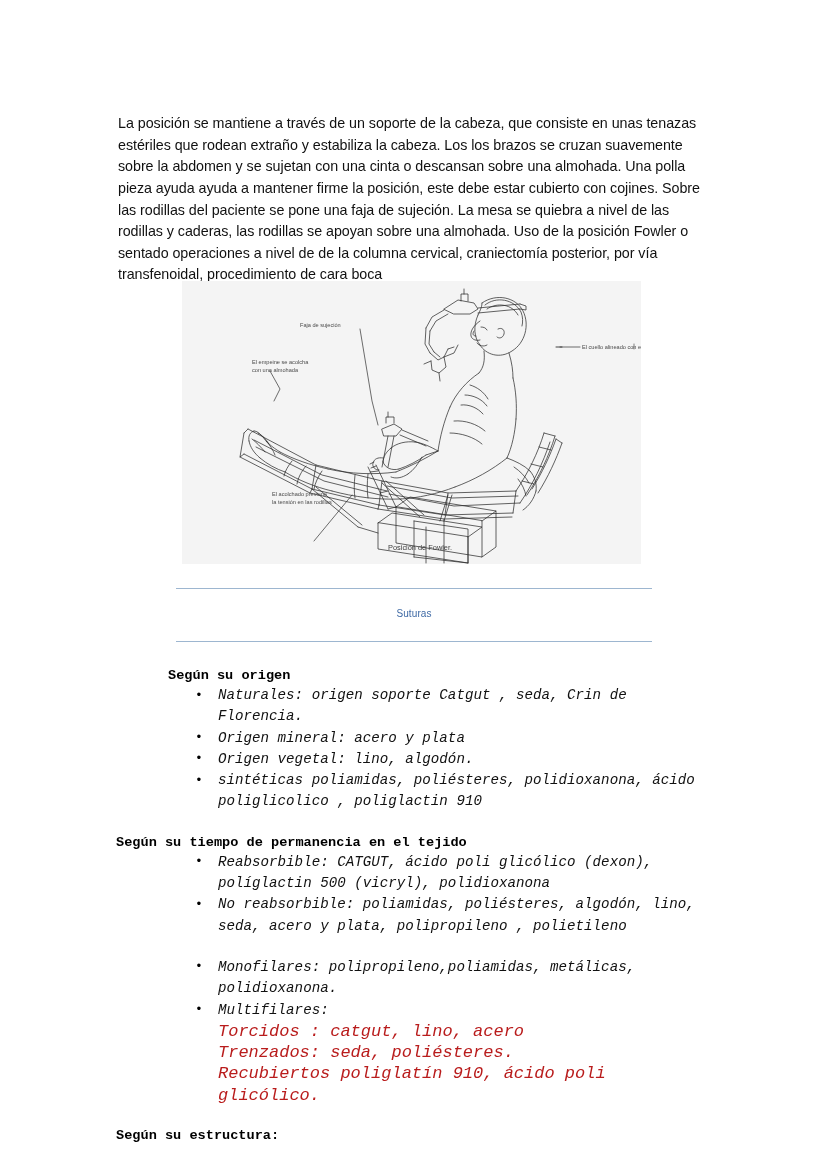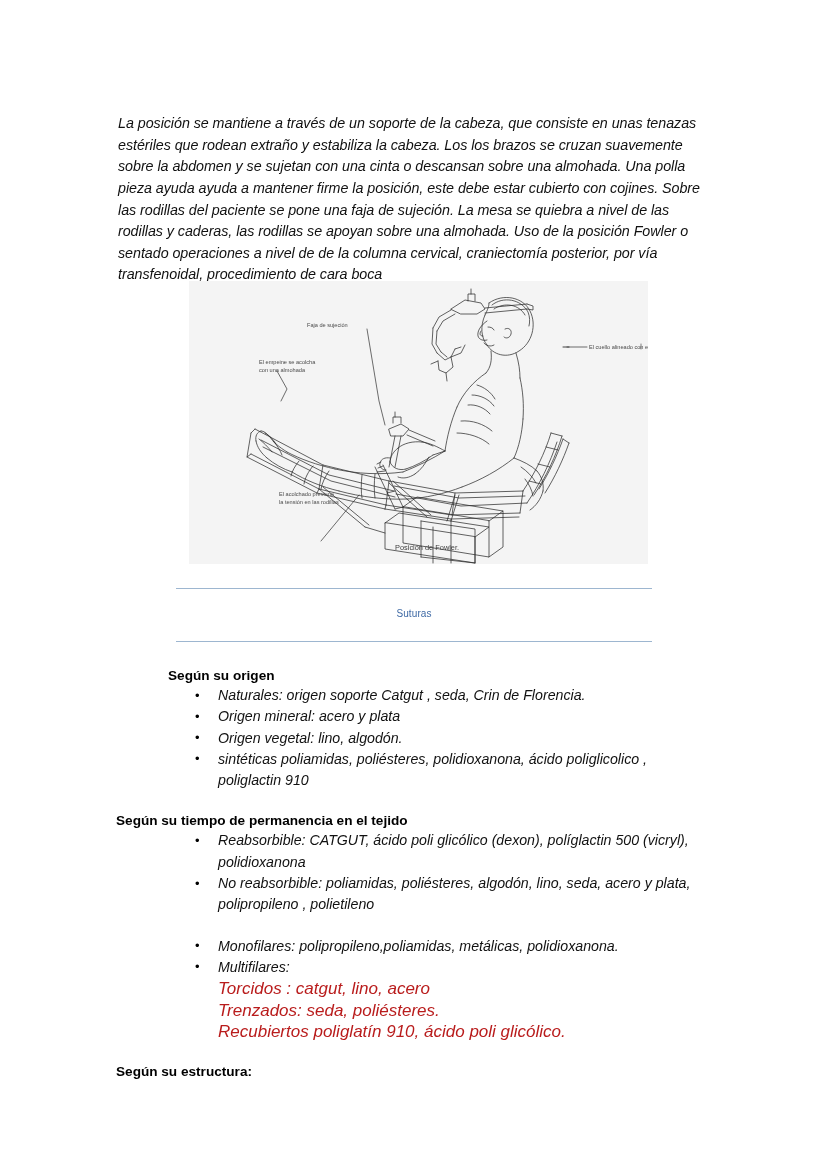--- a/index.html
+++ b/index.html
@@ -23,32 +23,31 @@
     height: 1171px;
     background: #ffffff;
   }
 
   
   .intro {
     position: absolute;
     left: 118px;
     top: 99px;
     width: 592px;
-    font-style: italic;
     font-size: 14.3px;
     line-height: 21.6px;
     letter-spacing: -0.05px;
     text-align: left;
     color: #111111;
   }
 
   
   .figure {
     position: absolute;
-    left: 189px;
+    left: 182px;
     top: 281px;
     width: 459px;
     height: 283px;
     background: #bef264;
   }
   .figure svg { display: block; }
 
   .fig-label {
     font-family: "Liberation Sans", sans-serif;
     font-size: 5.6px;
@@ -81,20 +80,21 @@
     color: #3f6aa5;
     letter-spacing: 0.1px;
   }
 
   
   .content {
     position: absolute;
     left: 0;
     top: 666px;
     width: 828px;
+    font-family: Liberation Mono, monospace;
   }
 
   .sec-head {
     font-weight: bold;
     font-size: 13.6px;
     line-height: 19px;
     color: #000000;
   }
   .sec-head.indent-a { margin-left: 168px; }
   .sec-head.indent-b { margin-left: 116px; }

